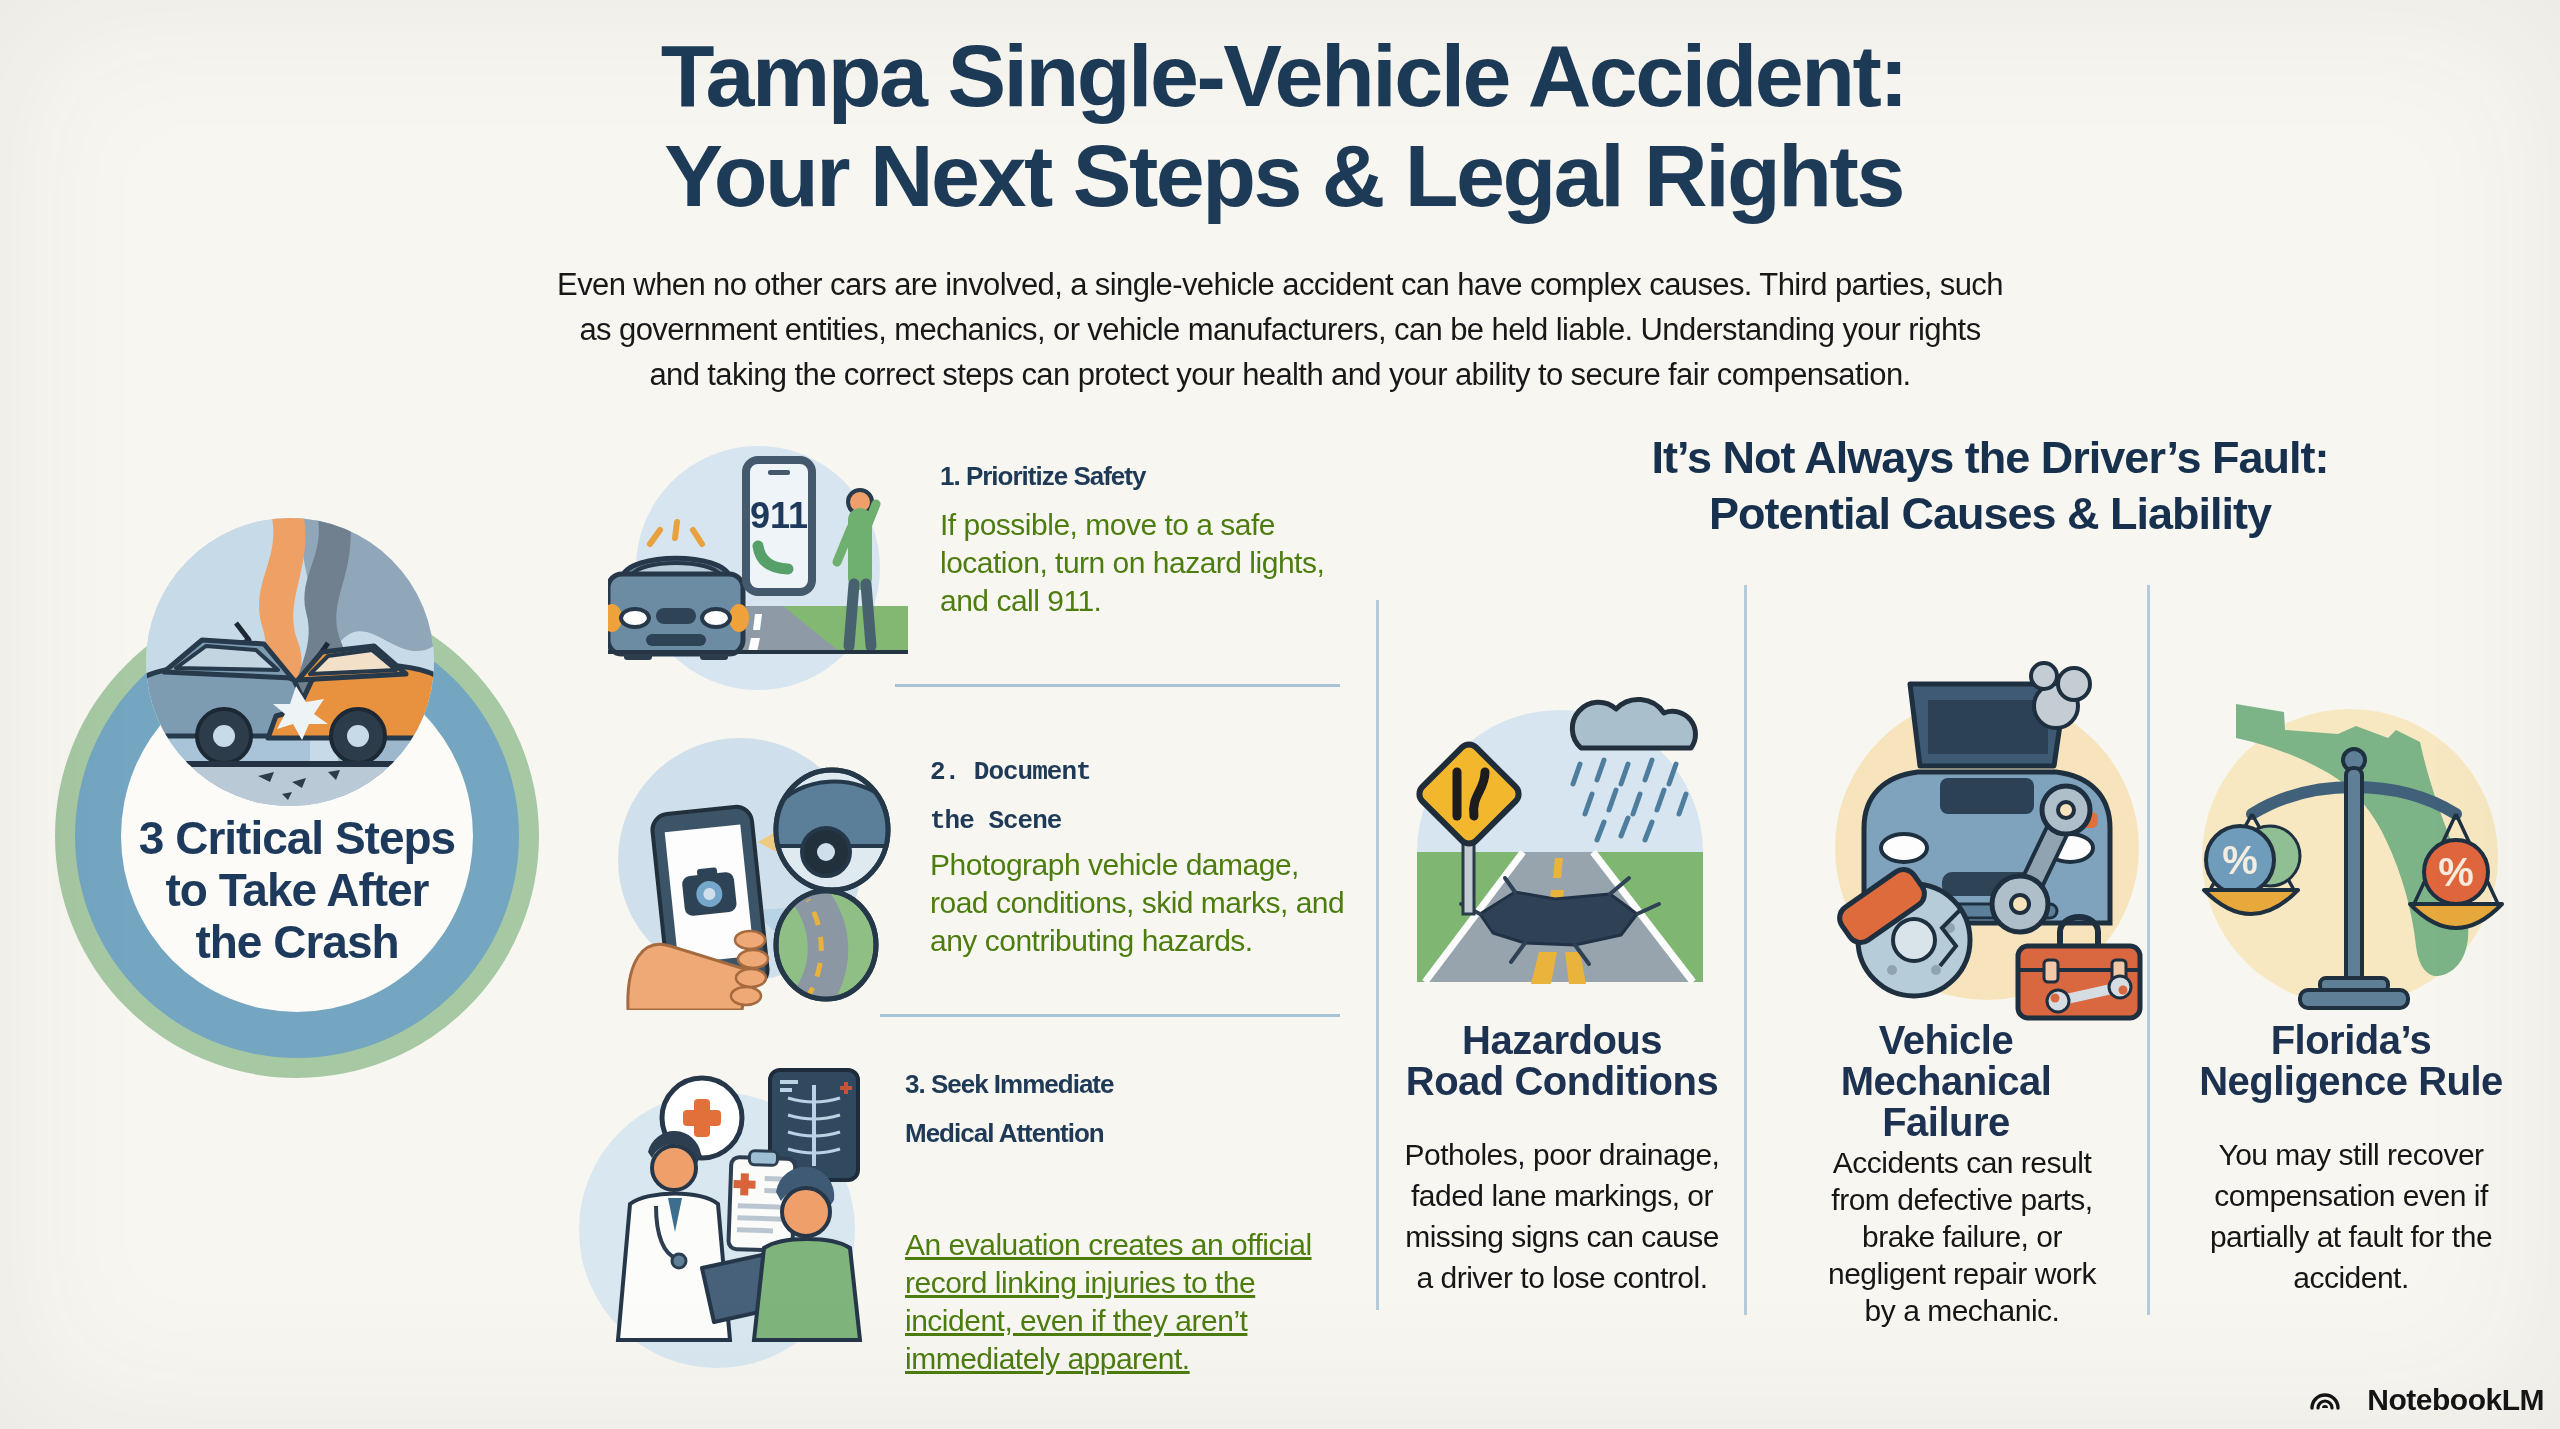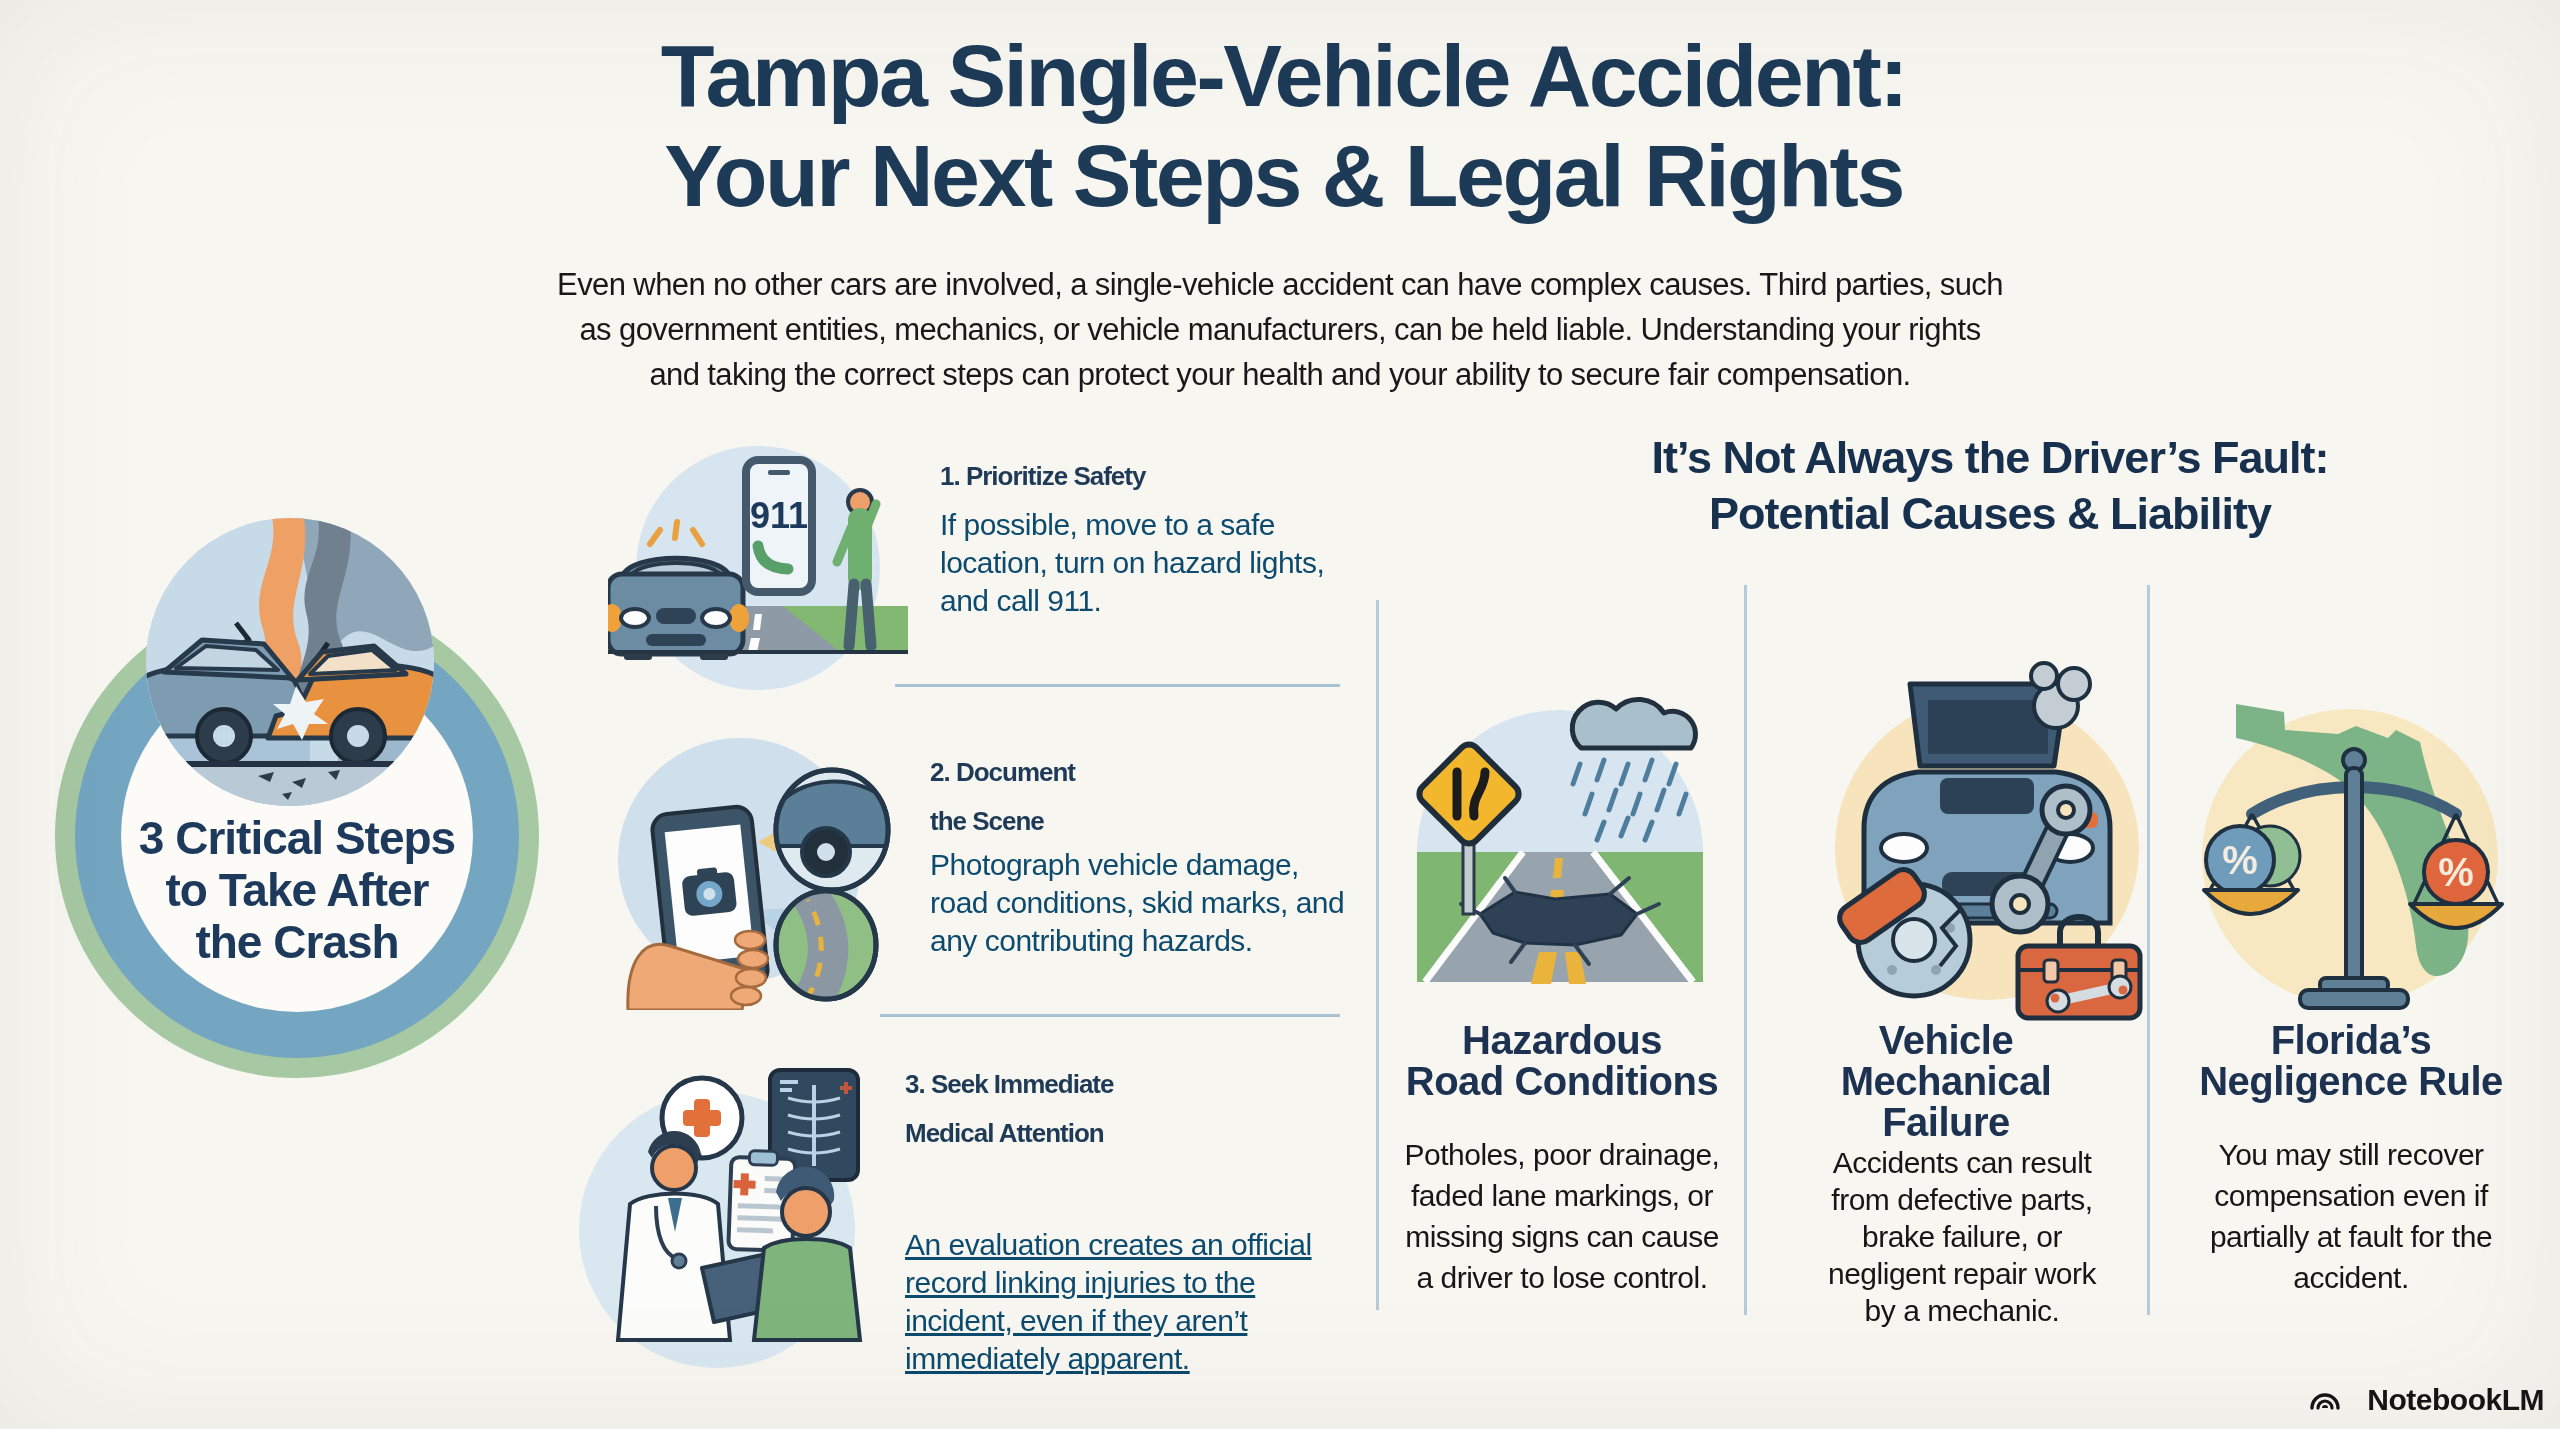--- a/index.html
+++ b/index.html
@@ -19,21 +19,21 @@
 
   .ring-outer{left:55px;top:594px;width:484px;height:484px;border-radius:50%;background:#a6c8a2;}
   .ring-blue{position:absolute;inset:20px;border-radius:50%;background:#74a6c1;}
   .ring-inner{position:absolute;inset:46px;border-radius:50%;background:#fcfbf7;}
   .badge-text{position:absolute;left:0;right:0;top:218px;text-align:center;
     font-size:46px;font-weight:700;line-height:52px;color:#1d3a5c;letter-spacing:-1px;}
   .crash-circle{left:146px;top:518px;width:288px;height:288px;border-radius:50%;
     overflow:hidden;background:#c7dae7;}
 
   .step-title{font-weight:700;color:#1e3a57;font-size:26px;line-height:49px;letter-spacing:-1px;}
-  .step-desc{font-size:30px;line-height:38px;color:#0c4a6e;letter-spacing:-0.5px;}
+  .step-desc{font-size:30px;line-height:38px;color:#4d7c0f;letter-spacing:-0.5px;}
   .hdivider{height:3px;background:#a8c3d4;}
   .vdivider{width:3px;background:#b5cbd9;}
 
   .causes-header{left:1420px;width:1140px;top:430px;text-align:center;font-weight:700;
     font-size:45px;line-height:56px;color:#17304d;letter-spacing:-1px;}
   .cause-title{text-align:center;font-weight:700;font-size:40px;line-height:41px;
     color:#1d3150;letter-spacing:-0.5px;}
   .cause-desc{text-align:center;font-size:30px;line-height:41px;color:#161616;letter-spacing:-0.5px;}
   .cause-desc.tight{line-height:37px;margin-left:16px;}
 
@@ -189,21 +189,21 @@
       </g>
       <ellipse cx="232" cy="120" rx="56" ry="60" fill="none" stroke="#24384a" stroke-width="5"></ellipse>
       <ellipse cx="226" cy="235" rx="50" ry="54" fill="#8fbf85" stroke="#24384a" stroke-width="5"></ellipse>
       <g clip-path="url(#s2b)">
         <path d="M186,292 C214,258 214,224 192,192 L228,180 C254,214 254,256 234,292 Z" fill="#8b98a3"></path>
         <path d="M206,290 C226,258 226,222 208,190" fill="none" stroke="#e8b23e" stroke-width="5" stroke-dasharray="14 12"></path>
       </g>
       <ellipse cx="226" cy="235" rx="50" ry="54" fill="none" stroke="#24384a" stroke-width="5"></ellipse>
     </svg>
   </div>
-  <div class="abs step-title" style="left:930px;top:748px;">
+  <div class="abs step-title" style="left:930px;top:748px;font-family:Liberation Mono, monospace;">
     <div>2. Document</div>
     <div>the Scene</div>
   </div>
   <div class="abs step-desc" style="left:930px;top:846px;">
     <div>Photograph vehicle damage,</div>
     <div>road conditions, skid marks, and</div>
     <div>any contributing hazards.</div>
   </div>
   <div class="abs hdivider" style="left:880px;top:1014px;width:460px;"></div>
 

